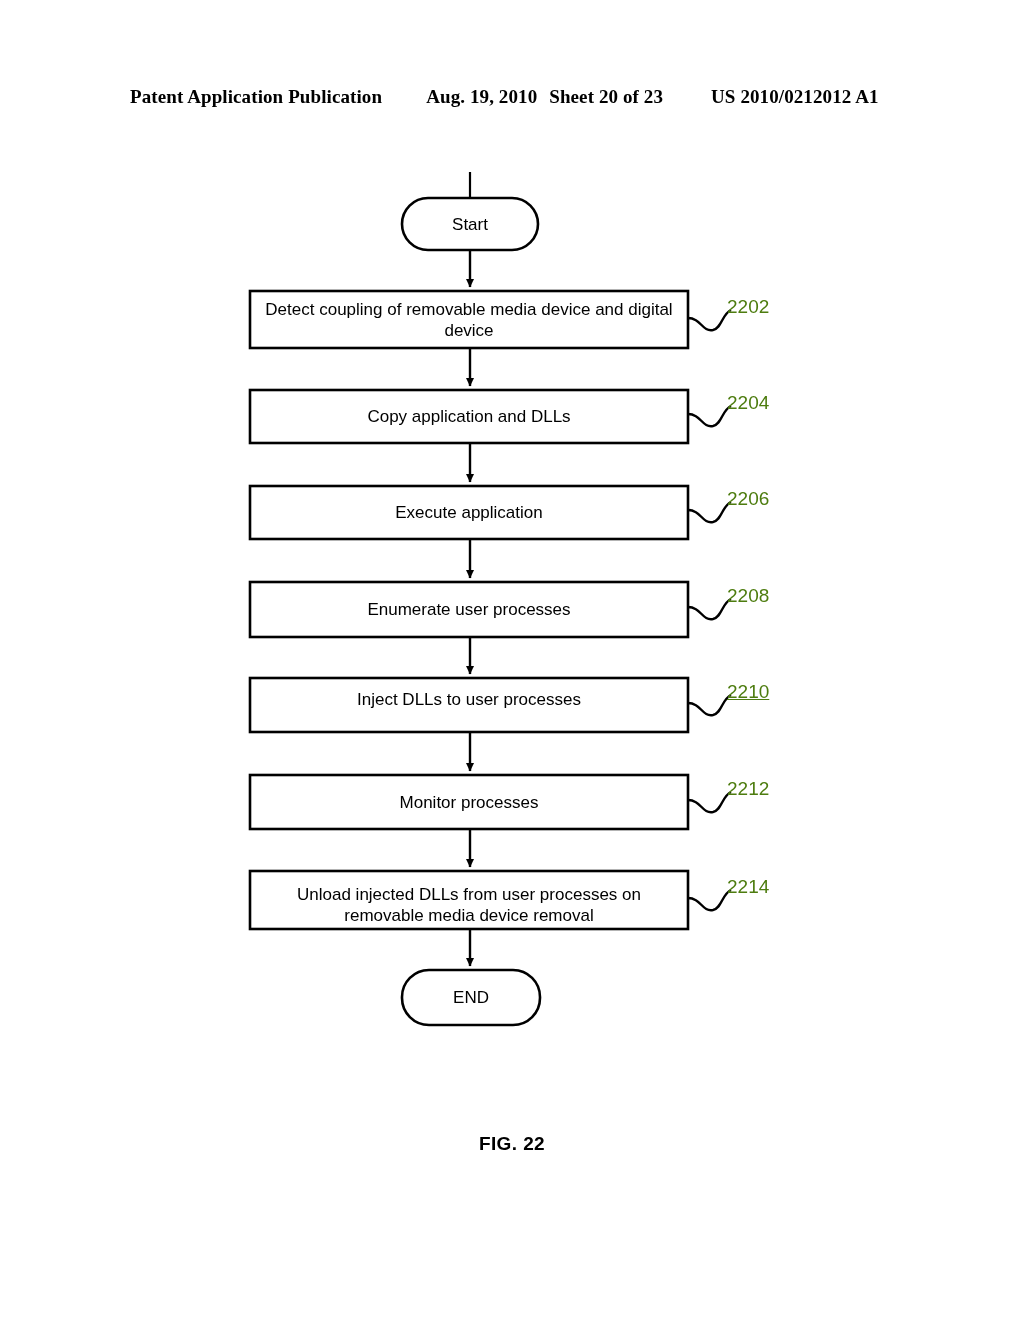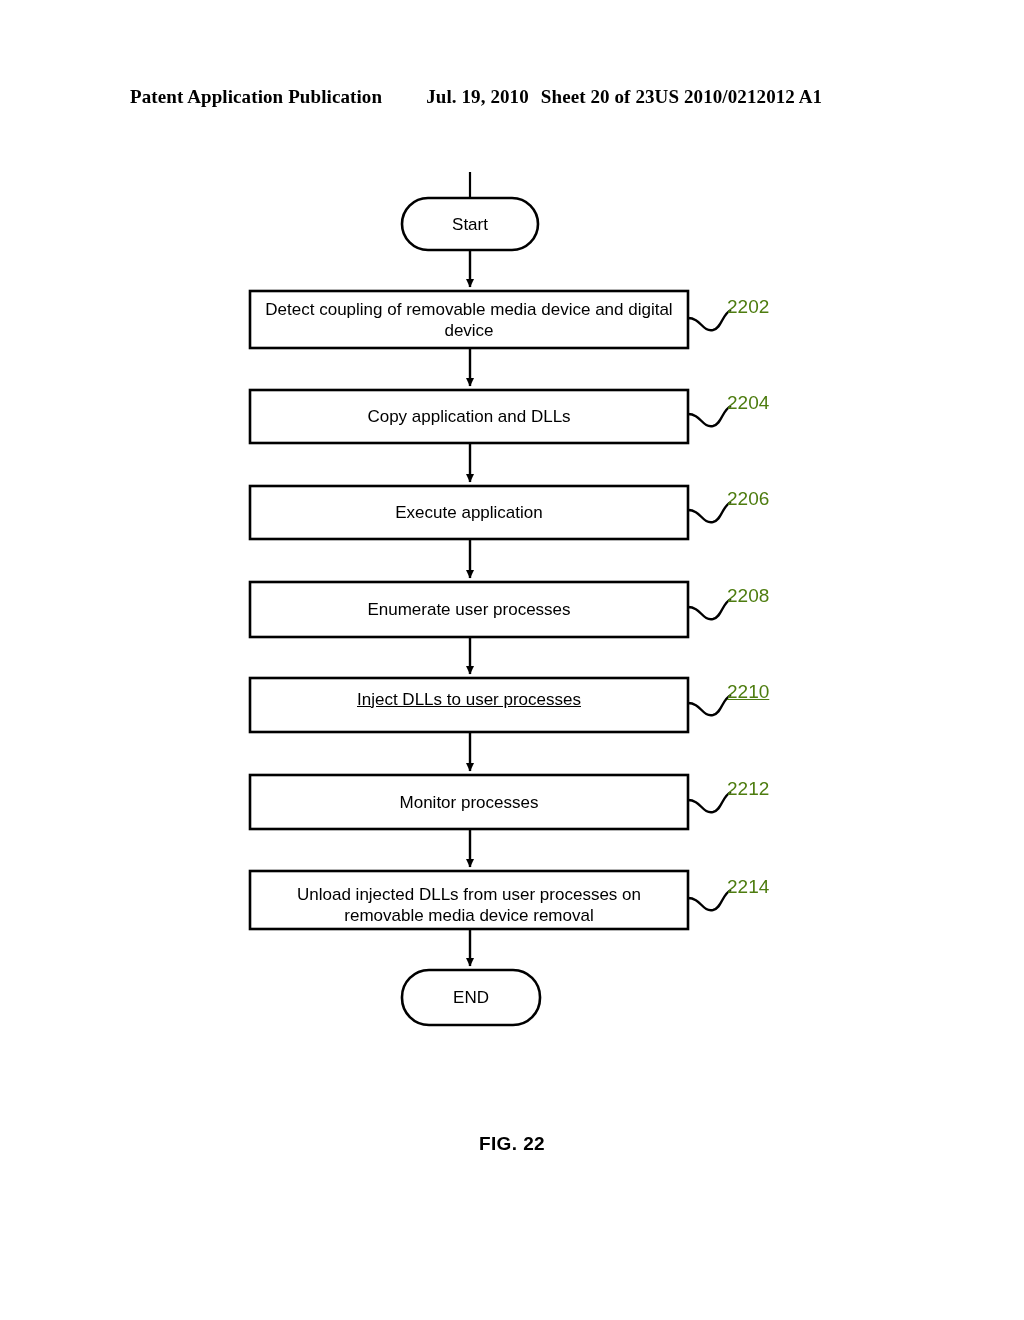--- a/index.html
+++ b/index.html
@@ -27,21 +27,21 @@
     font-weight: bold;
     font-size: 19px;
     letter-spacing: 0.1px;
     white-space: nowrap;
     display: flex;
     align-items: baseline;
   }
   .hdr-pub      { }
   .hdr-date     { margin-left: 44px; }
   .hdr-sheet    { margin-left: 12px; }
-  .hdr-patno    { }
+  .hdr-patno    { margin-left: 48px; }
 
   
   .flow {
     position: absolute;
     left: 0;
     top: 0;
     width: 1024px;
     height: 1320px;
   }
   .flow svg {
@@ -86,21 +86,21 @@
     font-size: 19px;
     font-weight: bold;
     letter-spacing: 0.4px;
   }
 </style>
 </head>
 <body>
 
 <div class="page-header">
   <span class="hdr-pub">Patent Application Publication</span>
-  <span class="hdr-date">Jul. 19, 2010</span>
+  <span class="hdr-date">Aug. 19, 2010</span>
   <span class="hdr-sheet">Sheet 20 of 23</span>
   <span class="hdr-patno">US 2010/0212012 A1</span>
 </div>
 
 <div class="flow">
 
   <svg viewBox="0 0 1024 1320">
     <defs>
       <marker id="arrowhead" markerWidth="9" markerHeight="9" refX="8.2" refY="4.5" orient="auto" markerUnits="userSpaceOnUse">
         <path d="M0,0.4 L8.6,4.5 L0,8.6 z" fill="#000"></path>
@@ -154,21 +154,21 @@
   <div class="node-label terminal-label" style="left:402px; top:198px; width:136px; height:52px;">Start</div>
 
   <div class="node-label" style="left:250px; top:291px; width:438px; height:57px;">Detect coupling of removable media device and digital device</div>
 
   <div class="node-label" style="left:250px; top:486px; width:438px; height:53px;">Execute application</div>
 
   <div class="node-label" style="left:250px; top:390px; width:438px; height:53px;">Copy application and DLLs</div>
 
   <div class="node-label" style="left:250px; top:582px; width:438px; height:55px;">Enumerate user processes</div>
 
-  <div class="node-label" style="left:250px; top:678px; width:438px; height:42px;text-decoration:underline;">Inject DLLs to user processes</div>
+  <div class="node-label" style="left:250px; top:678px; width:438px; height:42px;">Inject DLLs to user processes</div>
 
   <div class="node-label" style="left:250px; top:775px; width:438px; height:54px;">Monitor processes</div>
 
   <div class="node-label" style="left:250px; top:871px; width:438px; height:68px; padding:0 28px;">Unload injected DLLs from user processes on removable media device removal</div>
 
   <div class="node-label terminal-label" style="left:402px; top:970px; width:138px; height:55px;">END</div>
 
   <div class="ref-num" style="left:727px; top:296px;">2202</div>
   <div class="ref-num" style="left:727px; top:392px;">2204</div>
   <div class="ref-num" style="left:727px; top:488px;">2206</div>

